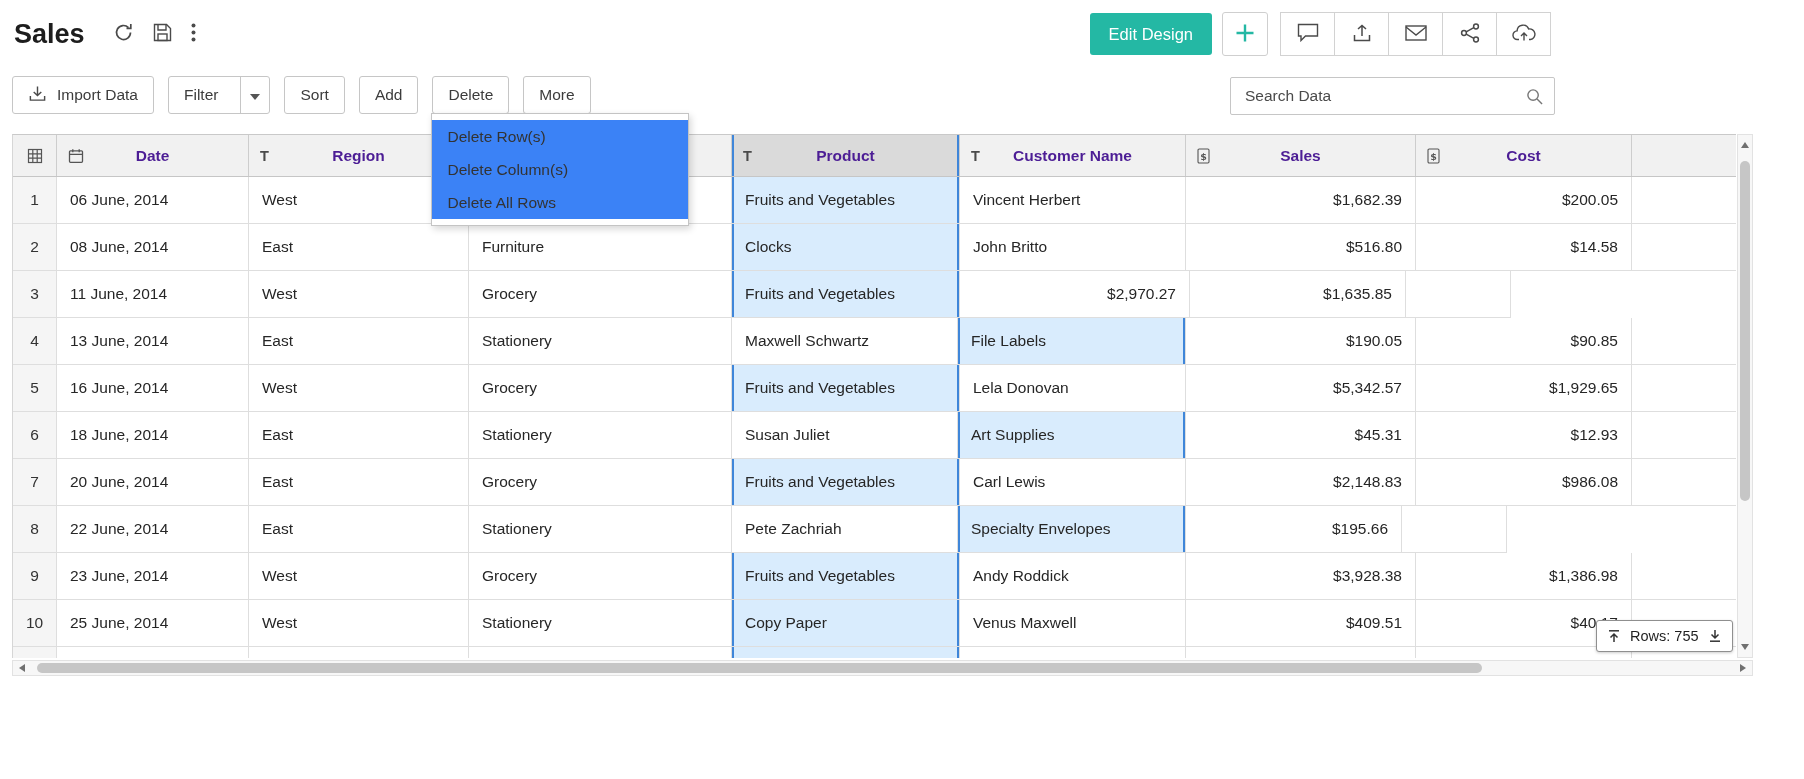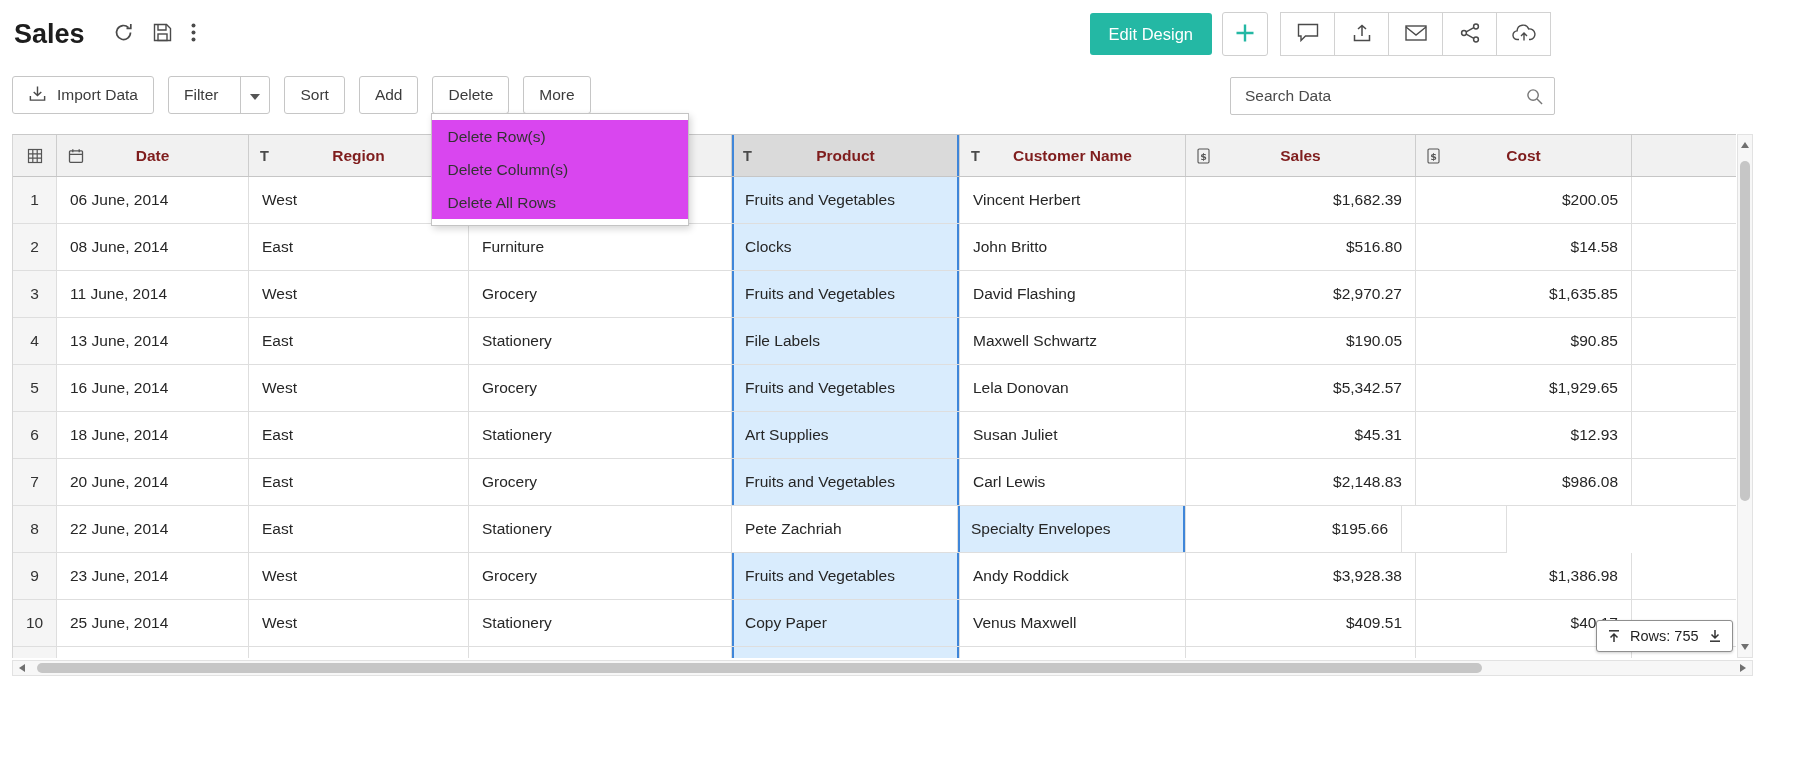--- a/index.html
+++ b/index.html
@@ -27,37 +27,37 @@
   .toolbar{position:absolute;left:12px;top:76px;height:38px;display:flex;align-items:stretch;gap:14px;z-index:40}
   .tbtn{background:#fff;border:1px solid #c6c6c6;border-radius:3px;font-size:15.5px;color:#3c3c3c;
         font-family:inherit;display:flex;align-items:center;padding:0 15px;gap:10px;cursor:pointer}
   .split{padding:0}
   .split .split-label{padding:0 12px 0 15px;display:flex;align-items:center}
   .split .chev-seg{border-left:1px solid #c6c6c6;padding:0 9px;display:flex;align-items:center;align-self:stretch}
   .delete-wrap{position:relative;display:flex}
   .dropdown{position:absolute;left:-1px;top:37px;width:258px;background:#fff;border:1px solid #c4c4c4;
             box-shadow:2px 3px 7px rgba(0,0,0,.16);padding:6px 0;z-index:60}
   .menu-item{height:33px;display:flex;align-items:center;padding:0 15px;font-size:15.5px;color:#333;
-             cursor:pointer;background:#d946ef;white-space:nowrap}
+             cursor:pointer;background:#3b82f6;white-space:nowrap}
 
   .search-box{position:absolute;left:1230px;top:77px;width:325px;height:38px;border:1px solid #c6c6c6;
               border-radius:2px;background:#fff;display:flex;align-items:center;padding:0 11px 0 12px;z-index:35}
   .search-input{flex:1;border:none;outline:none;font-size:15.5px;color:#333;font-family:inherit;background:transparent}
   .search-input::placeholder{color:#4a4a4a;opacity:1}
 
   
   .grid{position:absolute;left:12px;top:134px;width:1724px;height:524px;overflow:hidden;
         border-top:1px solid #c9c9c9;border-left:1px solid #d6d6d6;z-index:10;background:#fff}
   .grid-header{display:flex;height:42px;border-bottom:1px solid #c6c6c6}
   .hcell{flex:none;position:relative;display:flex;align-items:center;justify-content:center;
          border-right:1px solid #cdcdcd;background:#f1f1f1}
   .hcell .hicon{position:absolute;left:11px;display:flex;align-items:center}
   .hc-center{justify-content:center}
   .hc-center .hicon{position:static}
-  .hlabel{font-size:15.5px;font-weight:700;color:#7f1d1d;white-space:nowrap}
+  .hlabel{font-size:15.5px;font-weight:700;color:#4c1d95;white-space:nowrap}
   .tglyph{font-size:14.5px;font-weight:700;color:#4a4a4a;font-style:normal}
   .selhead{background:#dadada}
   .selcol{box-shadow:inset 2px 0 0 #3f86d9, inset -2px 0 0 #3f86d9}
   .trow{display:flex;height:47px}
   .trow.partial{height:13px}
   .tcell{flex:none;display:flex;align-items:center;padding:0 13px;border-right:1px solid #dedede;
          border-bottom:1px solid #dedede;font-size:15.5px;color:#262626;background:#fff;
          white-space:nowrap;overflow:hidden}
   .tcell.num{justify-content:center;background:#f5f5f5;padding:0;color:#333}
   .tcell.right{justify-content:flex-end}
@@ -352,23 +352,20 @@
         </div>
         <div class="tcell" style="width: 220px;">
           <span>West</span>
         </div>
         <div class="tcell" style="width: 263px;">
           <span>Grocery</span>
         </div>
         <div class="tcell selcol" style="width: 228px;">
           <span>Fruits and Vegetables</span>
         </div>
-        <div class="tcell" style="width: 226px;">
-          <span>David Flashing</span>
-        </div>
         <div class="tcell right" style="width: 230px;">
           <span>$2,970.27</span>
         </div>
         <div class="tcell right" style="width: 216px;">
           <span>$1,635.85</span>
         </div>
         <div class="tcell" style="width: 105px;">
           <span></span>
         </div>
       </div>
@@ -378,26 +375,26 @@
         </div>
         <div class="tcell" style="width: 192px;">
           <span>13 June, 2014</span>
         </div>
         <div class="tcell" style="width: 220px;">
           <span>East</span>
         </div>
         <div class="tcell" style="width: 263px;">
           <span>Stationery</span>
         </div>
+        <div class="tcell" style="width: 226px;">
+          <span>Maxwell Schwartz</span>
+        </div>
         <div class="tcell selcol" style="width: 228px;">
           <span>File Labels</span>
         </div>
-        <div class="tcell" style="width: 226px;">
-          <span>Maxwell Schwartz</span>
-        </div>
         <div class="tcell right" style="width: 230px;">
           <span>$190.05</span>
         </div>
         <div class="tcell right" style="width: 216px;">
           <span>$90.85</span>
         </div>
         <div class="tcell" style="width: 105px;">
           <span></span>
         </div>
       </div>
@@ -436,25 +433,25 @@
         </div>
         <div class="tcell" style="width: 192px;">
           <span>18 June, 2014</span>
         </div>
         <div class="tcell" style="width: 220px;">
           <span>East</span>
         </div>
         <div class="tcell" style="width: 263px;">
           <span>Stationery</span>
         </div>
+        <div class="tcell" style="width: 226px;">
+          <span>Susan Juliet</span>
+        </div>
         <div class="tcell selcol" style="width: 228px;">
           <span>Art Supplies</span>
-        </div>
-        <div class="tcell" style="width: 226px;">
-          <span>Susan Juliet</span>
         </div>
         <div class="tcell right" style="width: 230px;">
           <span>$45.31</span>
         </div>
         <div class="tcell right" style="width: 216px;">
           <span>$12.93</span>
         </div>
         <div class="tcell" style="width: 105px;">
           <span></span>
         </div>

